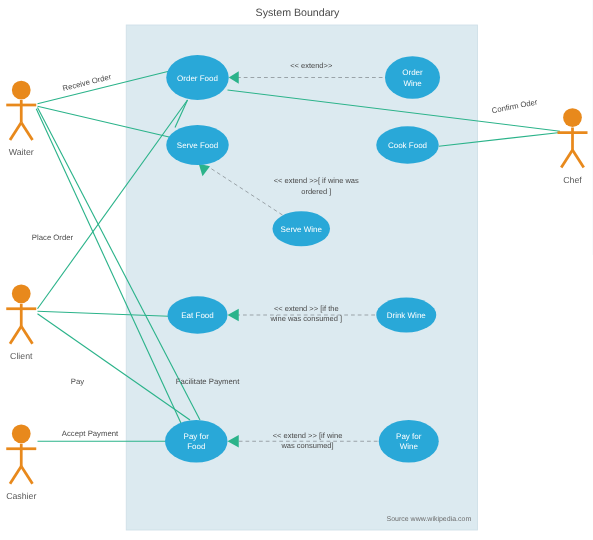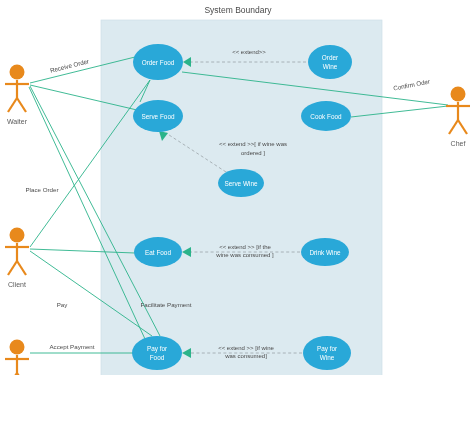--- a/index.html
+++ b/index.html
@@ -3,21 +3,21 @@
 <meta charset="utf-8">
 <style>
   html, body {
     margin: 0;
     padding: 0;
     background: #ffffff;
   }
   #canvas {
     position: relative;
     width: 474px;
-    height: 375px;
+    height: 432px;
     background: #ffffff;
     font-family: "Liberation Sans", sans-serif;
     overflow: hidden;
   }
   #diagram-svg {
     position: absolute;
     left: 0;
     top: 0;
     width: 474px;
     height: 432px;

